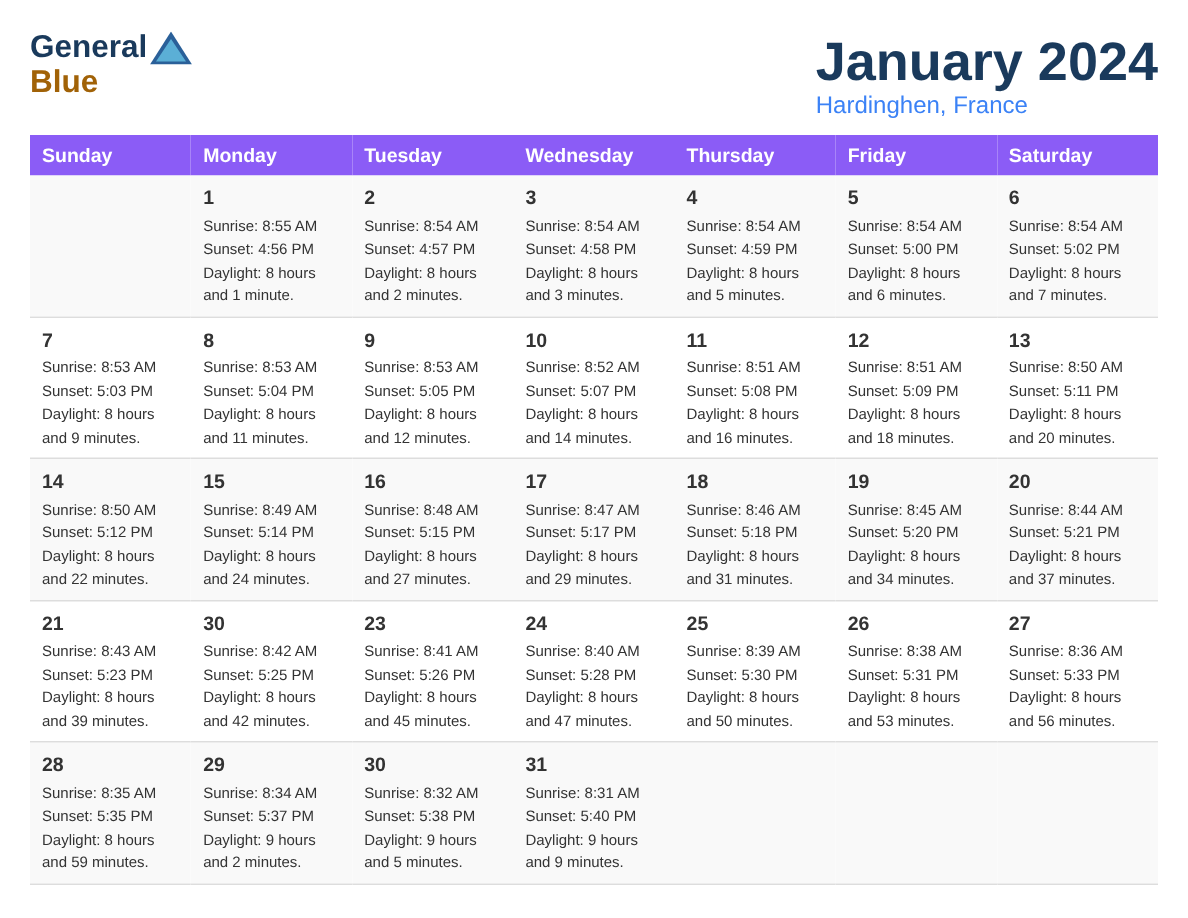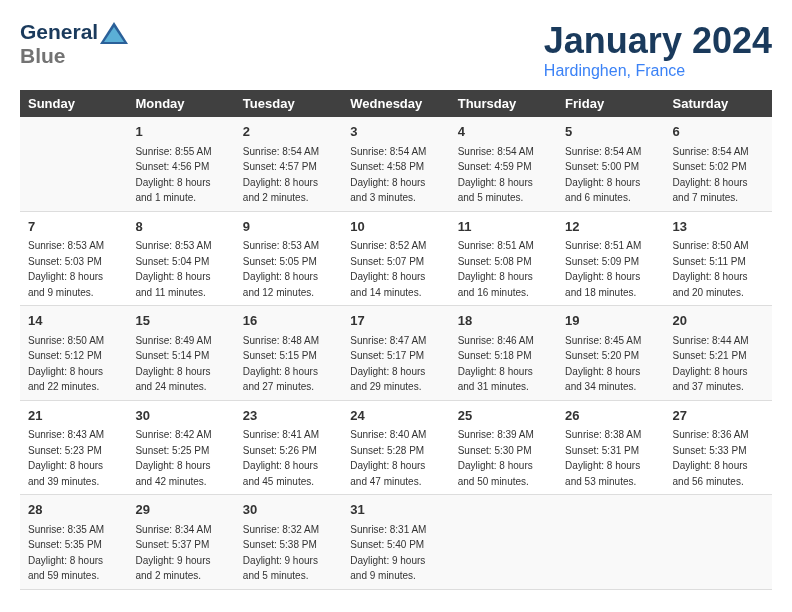--- a/index.html
+++ b/index.html
@@ -30,21 +30,21 @@
     .location {
       font-size: 16px;
       color: #3b82f6;
     }
     table {
       width: 100%;
       border-collapse: collapse;
       font-size: 11px;
     }
     thead tr th {
-      background-color: #404040;
+      background-color: #8b5cf6;
       color: #fff;
       text-align: left;
       padding: 6px 8px;
       font-size: 13px;
       font-weight: bold;
     }
     tbody tr {
       border-bottom: 1px solid #ddd;
     }
     tbody tr td {
@@ -80,21 +80,21 @@
   <div class="logo">
     <div>
       <div style="display:flex;align-items:center;">
         <div style="font-size:21px;font-weight:bold;color:#1a3a5c;line-height:1.1;">
           <span style="color:#1a3a5c;">General</span><svg width="28" height="22" viewBox="0 0 28 22" style="vertical-align:middle;margin-left:2px;">
               <polygon points="14,0 28,22 0,22" fill="#2a6099"></polygon>
               <polygon points="14,5 24,20 4,20" fill="#5bafd6"></polygon>
             </svg>
         </div>
       </div>
-      <div style="font-size:21px;font-weight:bold;color:#737373;line-height:1.1;">Blue</div>
+      <div style="font-size:21px;font-weight:bold;color:#a16207;line-height:1.1;">Blue</div>
     </div>
   </div>
   <div class="title-block">
     <div class="month-title">January 2024</div>
     <div class="location">Hardinghen, France</div>
   </div>
 </div>
 
 <table>
   <thead>

